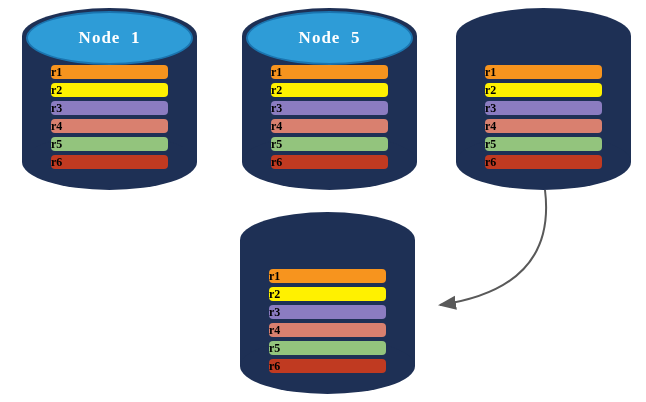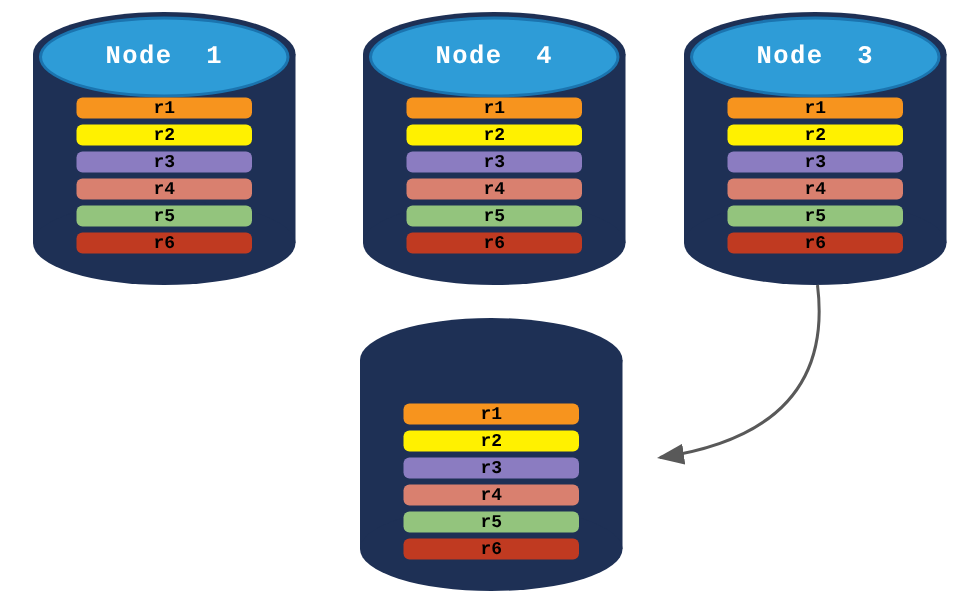--- a/index.html
+++ b/index.html
@@ -5,21 +5,21 @@
   html, body {
     margin: 0;
     padding: 0;
     background: #ffffff;
   }
   .stage {
     position: relative;
     width: 646px;
     height: 402px;
     background: var(--background, #ffffff);
-    font-family: Liberation Mono, monospace;
+    font-family: Liberation Serif, serif;
     overflow: hidden;
   }
   .node { position: absolute; width: 175px; height: 182px; }
   .cyl-top-back {
     position: absolute; left: 0; right: 0; top: 0; height: 56px;
     background: var(--cylinder-body, #1E3055);
     border-radius: 50%;
   }
   .cyl-body {
     position: absolute; left: 0; right: 0; top: 28px; height: 126px;
@@ -42,21 +42,20 @@
     font-weight: bold;
     font-size: 17px;
     letter-spacing: 1px;
     white-space: pre;
   }
   .rows { position: absolute; left: 29px; top: 57px; width: 117px; }
   .row {
     height: 14px;
     margin-bottom: 4px;
     border-radius: 4px;
-    text-align: center;
     font-size: 12px;
     font-weight: bold;
     line-height: 14px;
     color: var(--row-text, #000000);
   }
   .fail-x {
     position: absolute; left: 36px; top: 42px; width: 92px; height: 138px;
     display: none;
     overflow: visible;
   }
@@ -85,39 +84,36 @@
         <div class="row" style="background: rgb(147, 196, 125);">r5</div>
         <div class="row" style="background: rgb(192, 58, 33);">r6</div>
       </div>
 
 </div>
   <div class="node" style="left:242px; top:8px">
   <div class="cyl-top-back"></div>
   <div class="cyl-body"></div>
   <div class="cyl-bottom"></div>
   <div class="cyl-face">
-    <span class="node-title">Node  4</span>
+    <span class="node-title">Node  5</span>
   </div>
   <div class="rows">
         <div class="row" style="background: rgb(247, 148, 30);">r1</div>
         <div class="row" style="background: rgb(255, 241, 0);">r2</div>
         <div class="row" style="background: rgb(139, 124, 193);">r3</div>
         <div class="row" style="background: rgb(217, 128, 111);">r4</div>
         <div class="row" style="background: rgb(147, 196, 125);">r5</div>
         <div class="row" style="background: rgb(192, 58, 33);">r6</div>
       </div>
 
 </div>
   <div class="node failed" style="left:456px; top:8px">
   <div class="cyl-top-back"></div>
   <div class="cyl-body"></div>
   <div class="cyl-bottom"></div>
-  <div class="cyl-face">
-    <span class="node-title">Node  3</span>
-  </div>
   <div class="rows">
         <div class="row" style="background: rgb(247, 148, 30);">r1</div>
         <div class="row" style="background: rgb(255, 241, 0);">r2</div>
         <div class="row" style="background: rgb(139, 124, 193);">r3</div>
         <div class="row" style="background: rgb(217, 128, 111);">r4</div>
         <div class="row" style="background: rgb(147, 196, 125);">r5</div>
         <div class="row" style="background: rgb(192, 58, 33);">r6</div>
       </div>
   <svg class="fail-x" viewBox="0 0 92 138">
     <line x1="10" y1="6" x2="82" y2="132" stroke-width="26" stroke-linecap="butt" class="x-stroke"></line>

